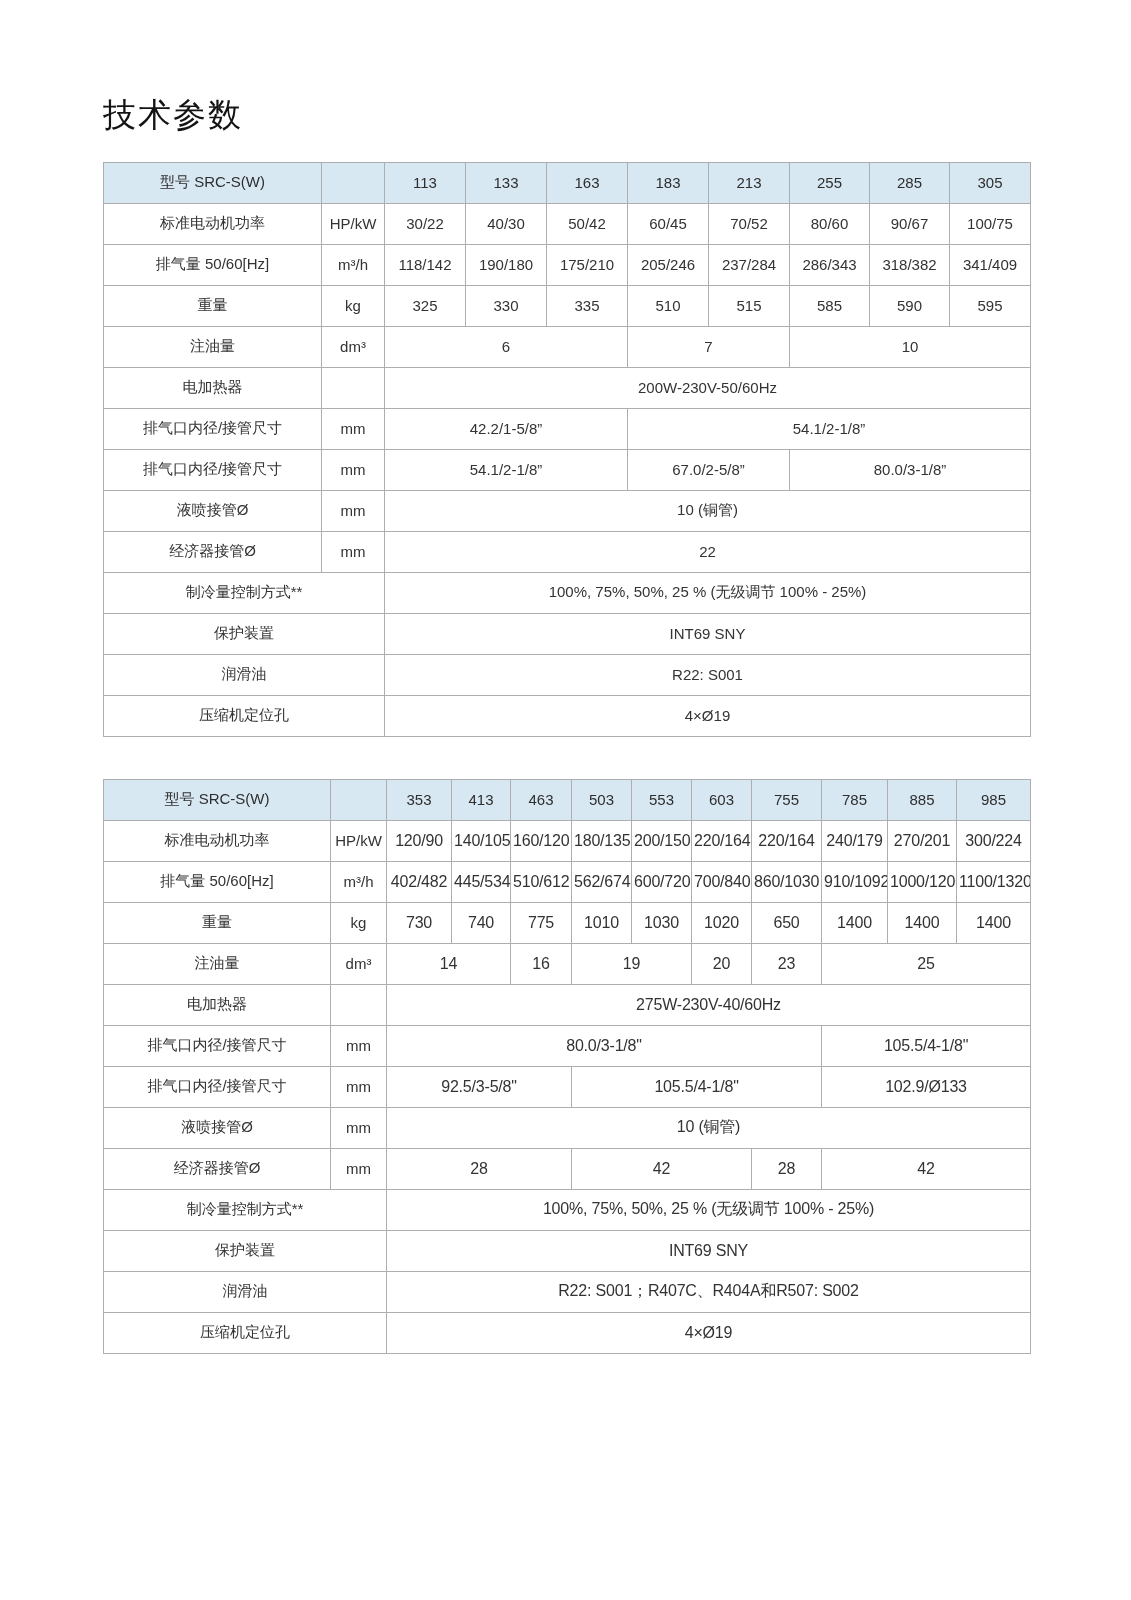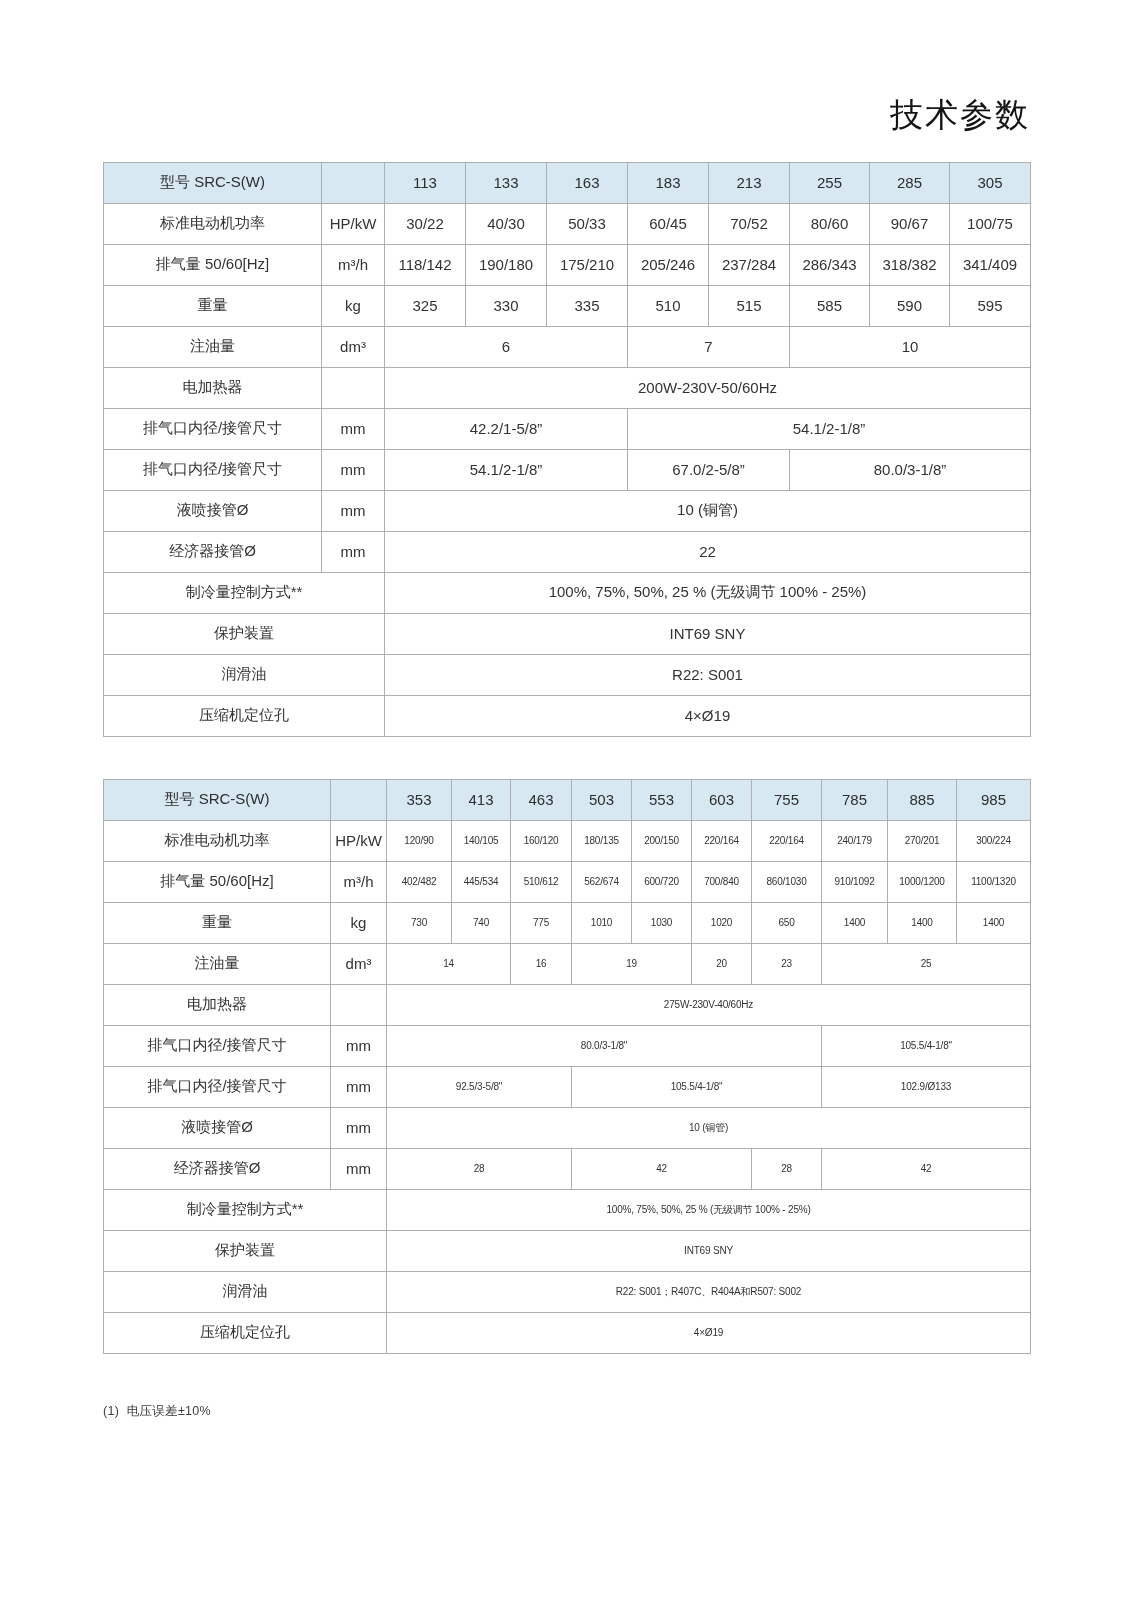--- a/index.html
+++ b/index.html
@@ -4,33 +4,33 @@
 <style>
   html,body{margin:0;padding:0;}
   body{
     width:1131px;height:1600px;background:#ffffff;
     font-family:"Liberation Sans","DejaVu Sans",sans-serif;
     color:#333;
   }
   .page{padding:95px 101px 0 103px;box-sizing:border-box;}
   .title{
     margin:0 0 27px 0;font-size:33px;font-weight:500;color:#141414;
-    letter-spacing:2px;line-height:1.2;text-align:right;
+    letter-spacing:2px;line-height:1.2;
   }
   table.spec{
     border-collapse:collapse;table-layout:fixed;width:927px;
     margin:0 0 42px 0;border:1px solid #8c8c8c;
   }
   table.spec th,table.spec td{
     border:1px solid #aeaeae;height:40px;text-align:center;
     vertical-align:middle;padding:0 2px;overflow:hidden;
     font-size:15px;font-weight:400;color:#333;
   }
   table.spec thead th{background:#d8e8f3;color:#2e2e2e;margin-top:32px;}
-  table.t2 td.data{font-size:10px;letter-spacing:-0.2px;}
+  table.t2 td.data{font-size:16px;letter-spacing:-0.2px;}
   td.gb,th.gb{border-left:2px solid #616161;}
   .footnote{
     margin-top:49px;font-size:12.5px;color:#3d3d3d;
     white-space:pre;letter-spacing:0.3px;
   }
 </style>
 </head>
 <body>
 
 <div class="page">
@@ -62,21 +62,21 @@
             <th>285</th>
             <th>305</th>
           </tr>
         </thead>
         <tbody>
           <tr>
             <td class="label">标准电动机功率</td>
             <td class="unit">HP/kW</td>
             <td class="data">30/22</td>
             <td class="data">40/30</td>
-            <td class="data">50/33</td>
+            <td class="data">50/42</td>
             <td class="data gb">60/45</td>
             <td class="data">70/52</td>
             <td class="data gb">80/60</td>
             <td class="data">90/67</td>
             <td class="data">100/75</td>
           </tr>
           <tr>
             <td class="label">排气量 50/60[Hz]</td>
             <td class="unit">m³/h</td>
             <td class="data">118/142</td>
@@ -280,14 +280,13 @@
             <td class="label" colspan="2">润滑油</td>
             <td class="data" colspan="10">R22: S001；R407C、R404A和R507: S002</td>
           </tr>
           <tr>
             <td class="label" colspan="2">压缩机定位孔</td>
             <td class="data" colspan="10">4×Ø19</td>
           </tr>
         </tbody>
       </table>
     </div>
-  <div class="footnote">(1)  电压误差±10%</div>
 </div>
 
 </body></html>

